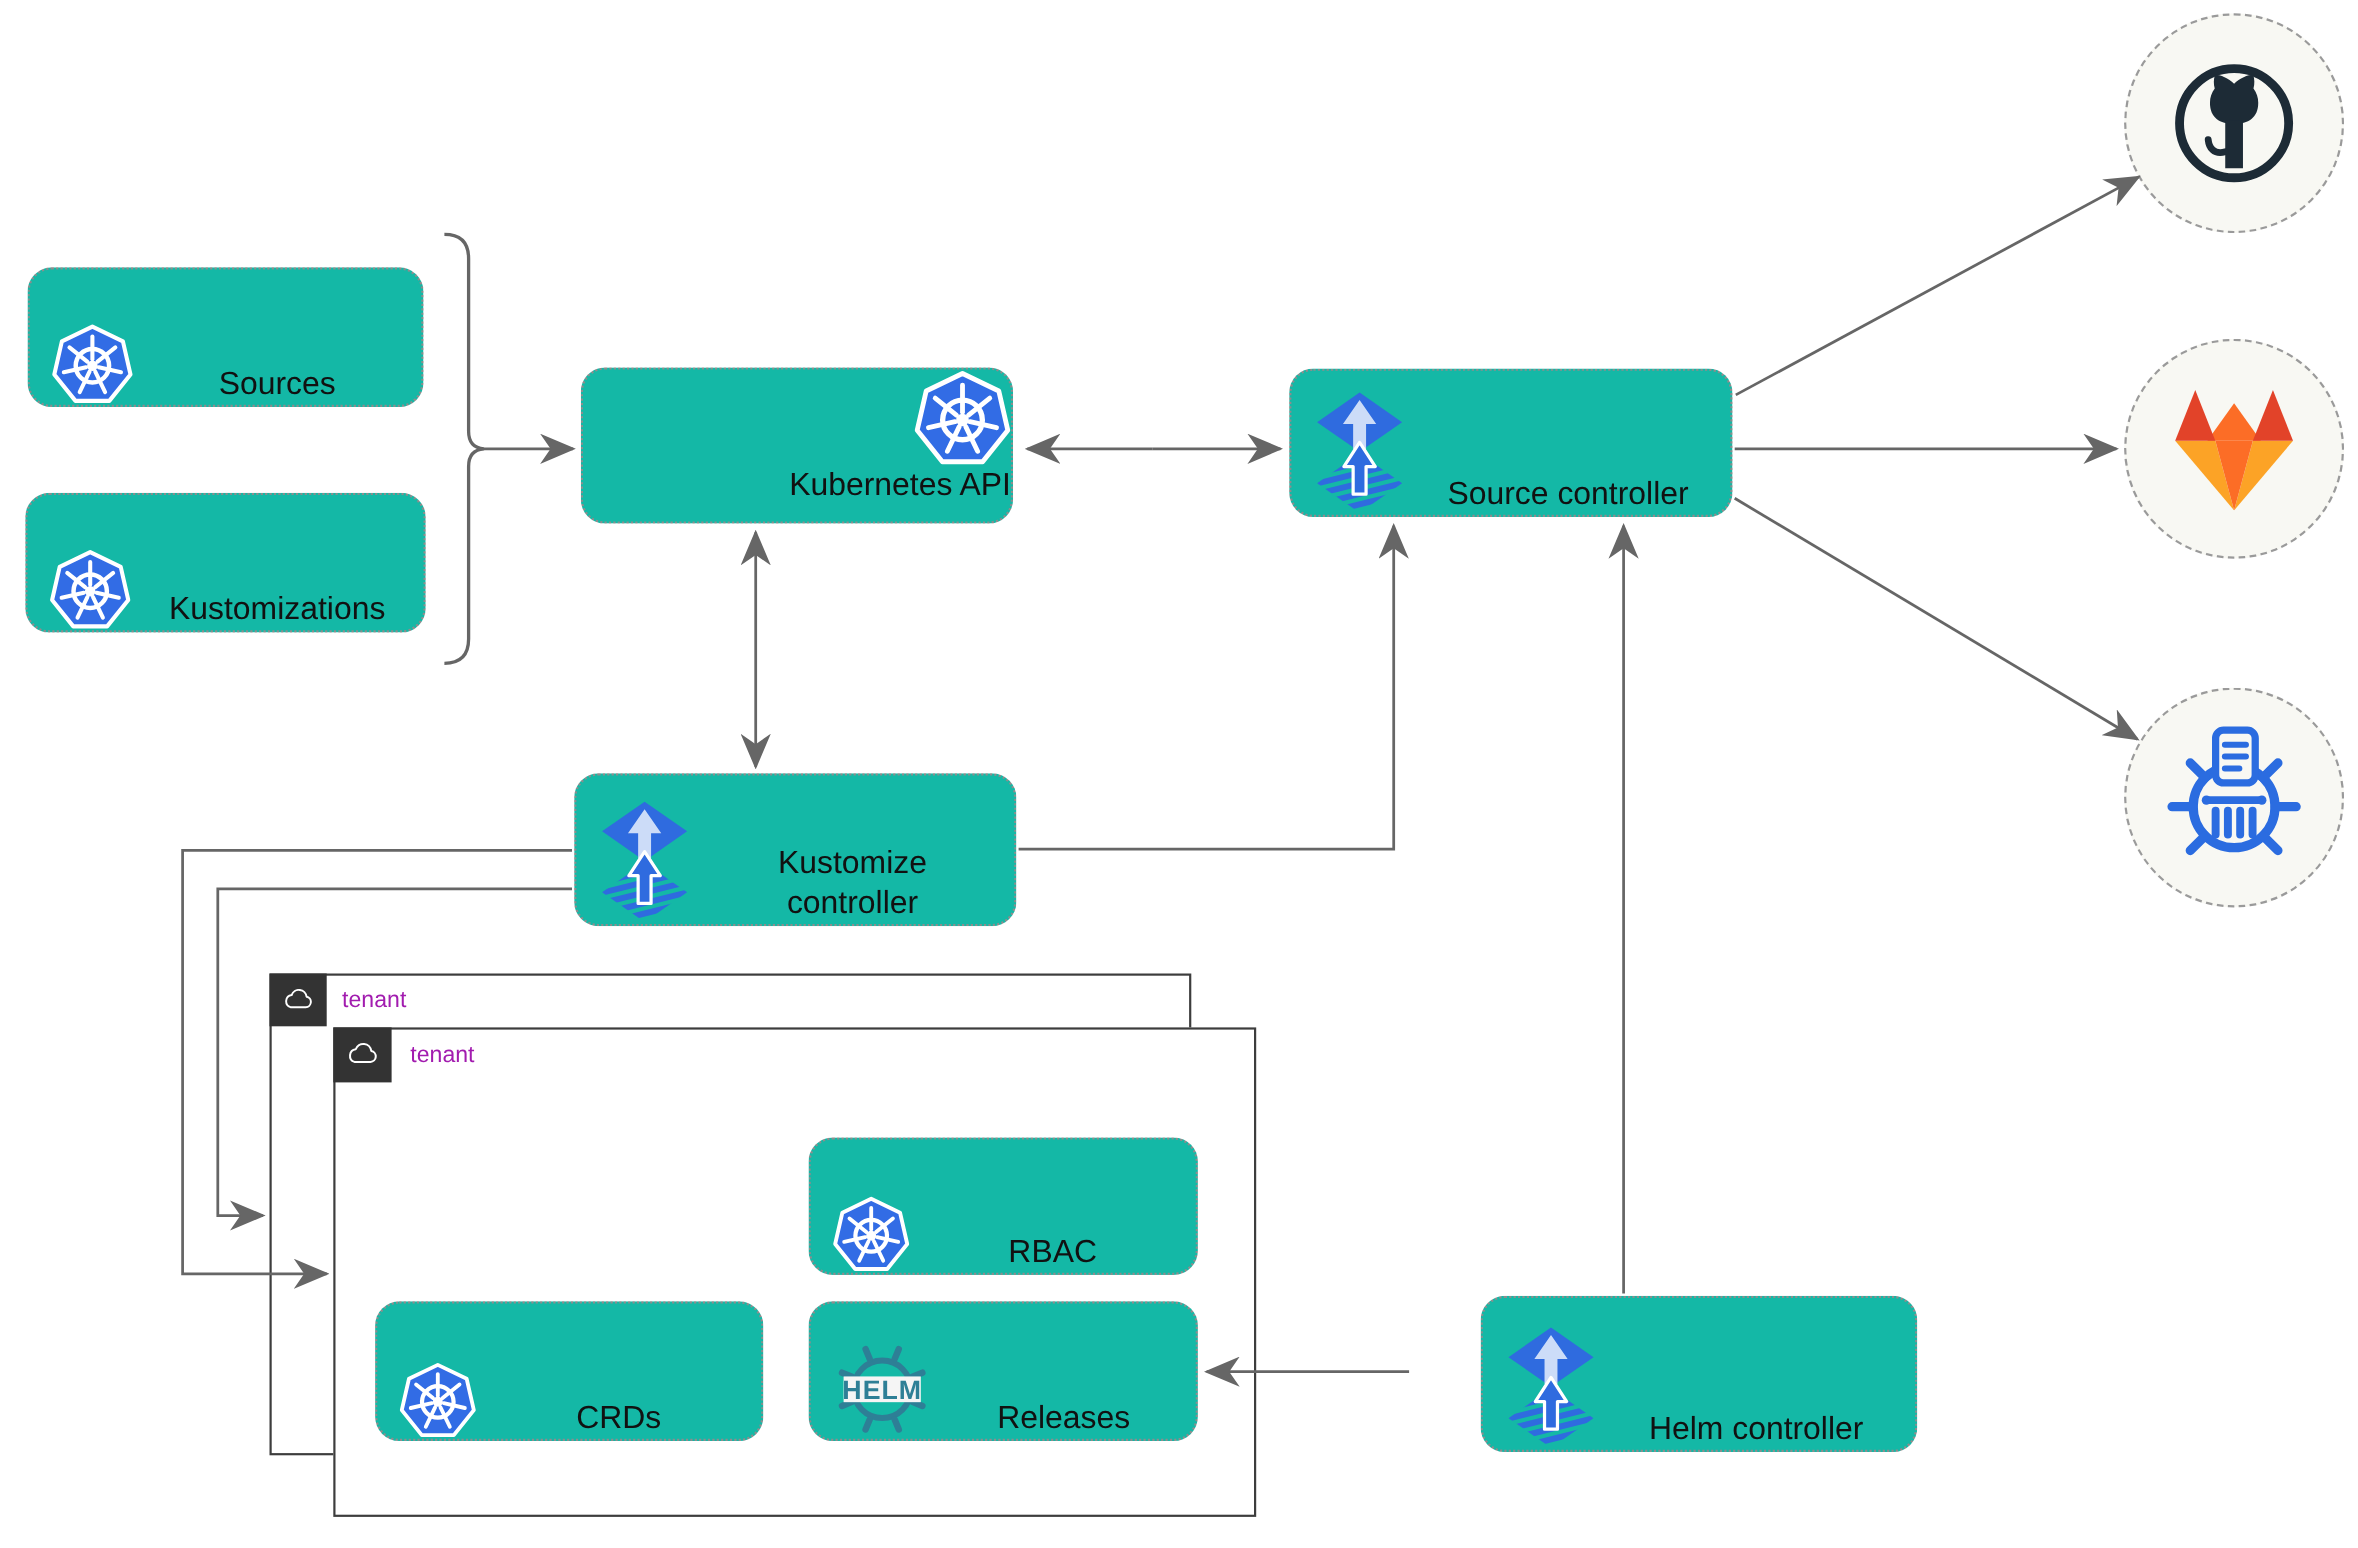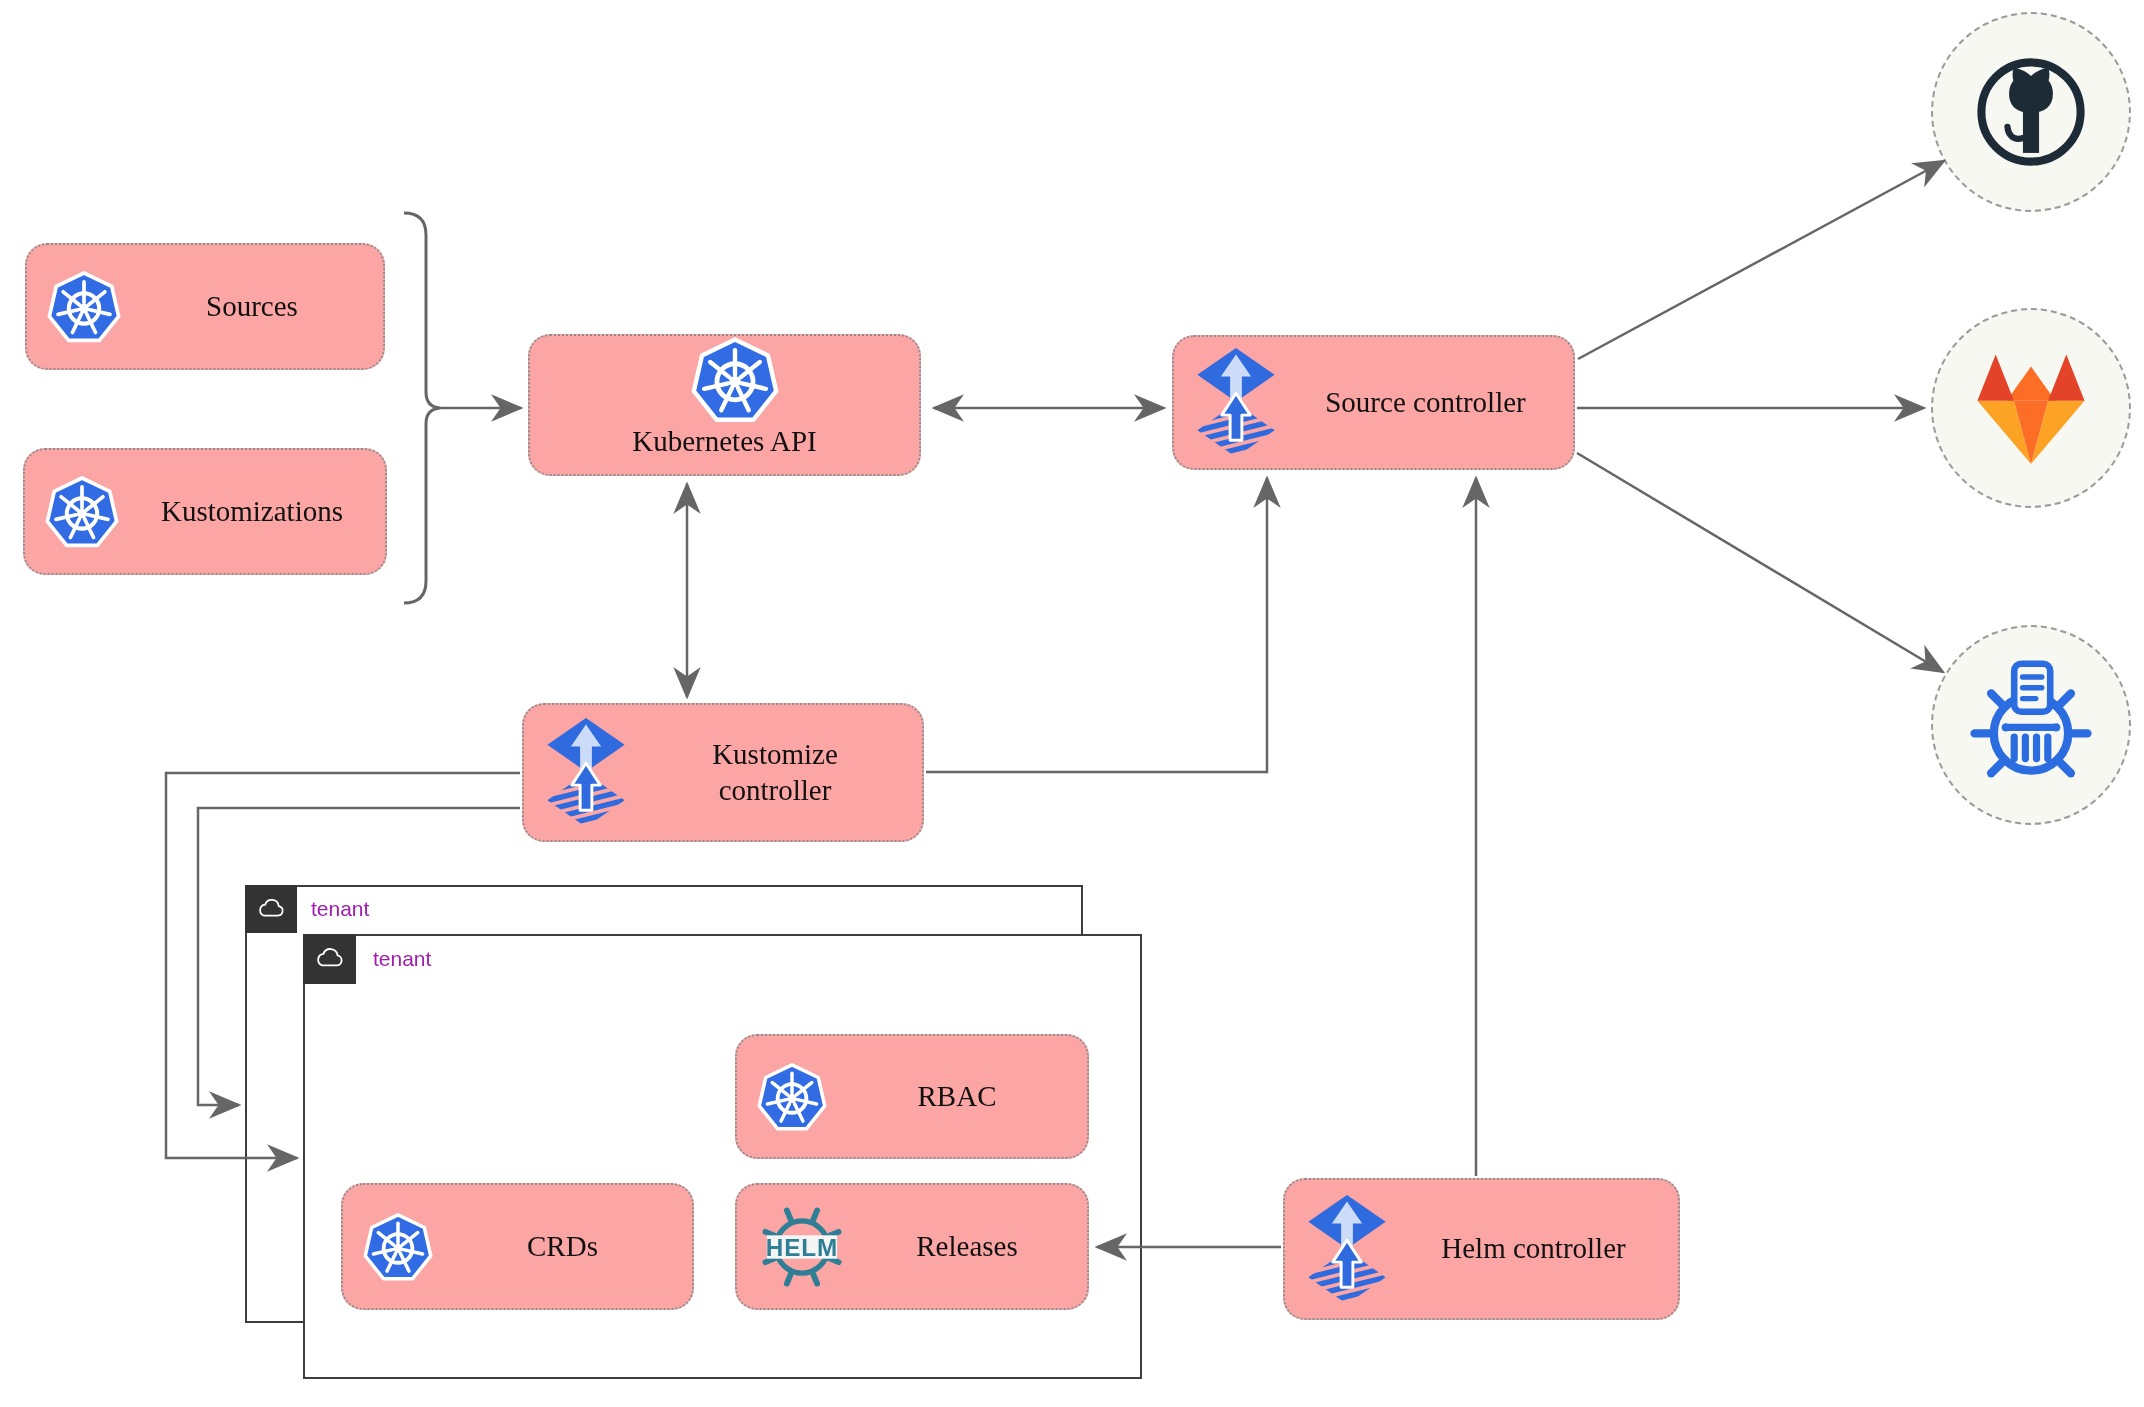--- a/index.html
+++ b/index.html
@@ -1,20 +1,20 @@
 <!DOCTYPE html>
 <html><head>
 <meta charset="utf-8">
 <style>
   html,body{margin:0;padding:0;background:#ffffff;}
   .canvas{position:relative;width:2144px;height:1407px;background:#ffffff;overflow:hidden;
           font-family:"Liberation Sans", sans-serif;}
   svg.connectors{position:absolute;left:0;top:0;z-index:50;pointer-events:none;}
-  .node{position:absolute;background:#fca5a5;border:2.5px dotted #8d8d8d;border-radius:22px;
-        display:flex;align-items:center;z-index:5;box-sizing:border-box;font-family:Liberation Serif, serif;}
+  .node{position:absolute;background:#14b8a6;border:2.5px dotted #8d8d8d;border-radius:22px;
+        display:flex;align-items:flex-end;z-index:5;box-sizing:border-box;}
   .node .icon{flex:0 0 auto;margin-left:20px;display:flex;align-items:center;}
   .node .label{flex:1 1 auto;text-align:center;font-size:29px;color:#111;line-height:1.24;}
   .node .label .narrow{display:inline-block;max-width:220px;}
   .tenant{position:absolute;background:#ffffff;border:2px solid #3d3d3d;box-sizing:border-box;}
   .tenant-outer{left:245px;top:885px;width:838px;height:438px;z-index:1;}
   .tenant-inner{left:303px;top:934px;width:839px;height:445px;z-index:2;}
   .tenant .tab{position:absolute;left:-2px;top:-2px;background:#333333;
                display:flex;align-items:center;justify-content:center;}
   .tenant-outer .tab{width:52px;height:48px;}
   .tenant-inner .tab{width:53px;height:50px;}
@@ -191,21 +191,21 @@
 
   <div class="node" style="left:522px;top:703px;width:402px;height:139px;">
     <span class="icon">
       <svg width="84" height="113">
           <use href="#sym-flux"></use>
         </svg>
       </span>
     <span class="label"><span class="narrow">Kustomize controller</span></span>
   </div>
 
-  <div class="node" style="left:1283px;top:1178px;width:397px;height:142px;z-index:6;">
+  <div class="node" style="left:1346px;top:1178px;width:397px;height:142px;z-index:6;">
     <span class="icon">
       <svg width="84" height="113">
           <use href="#sym-flux"></use>
         </svg>
       </span>
     <span class="label"><span class="narrow">Helm controller</span></span>
   </div>
 
 
   <div class="node" style="left:341px;top:1183px;width:353px;height:127px;">

